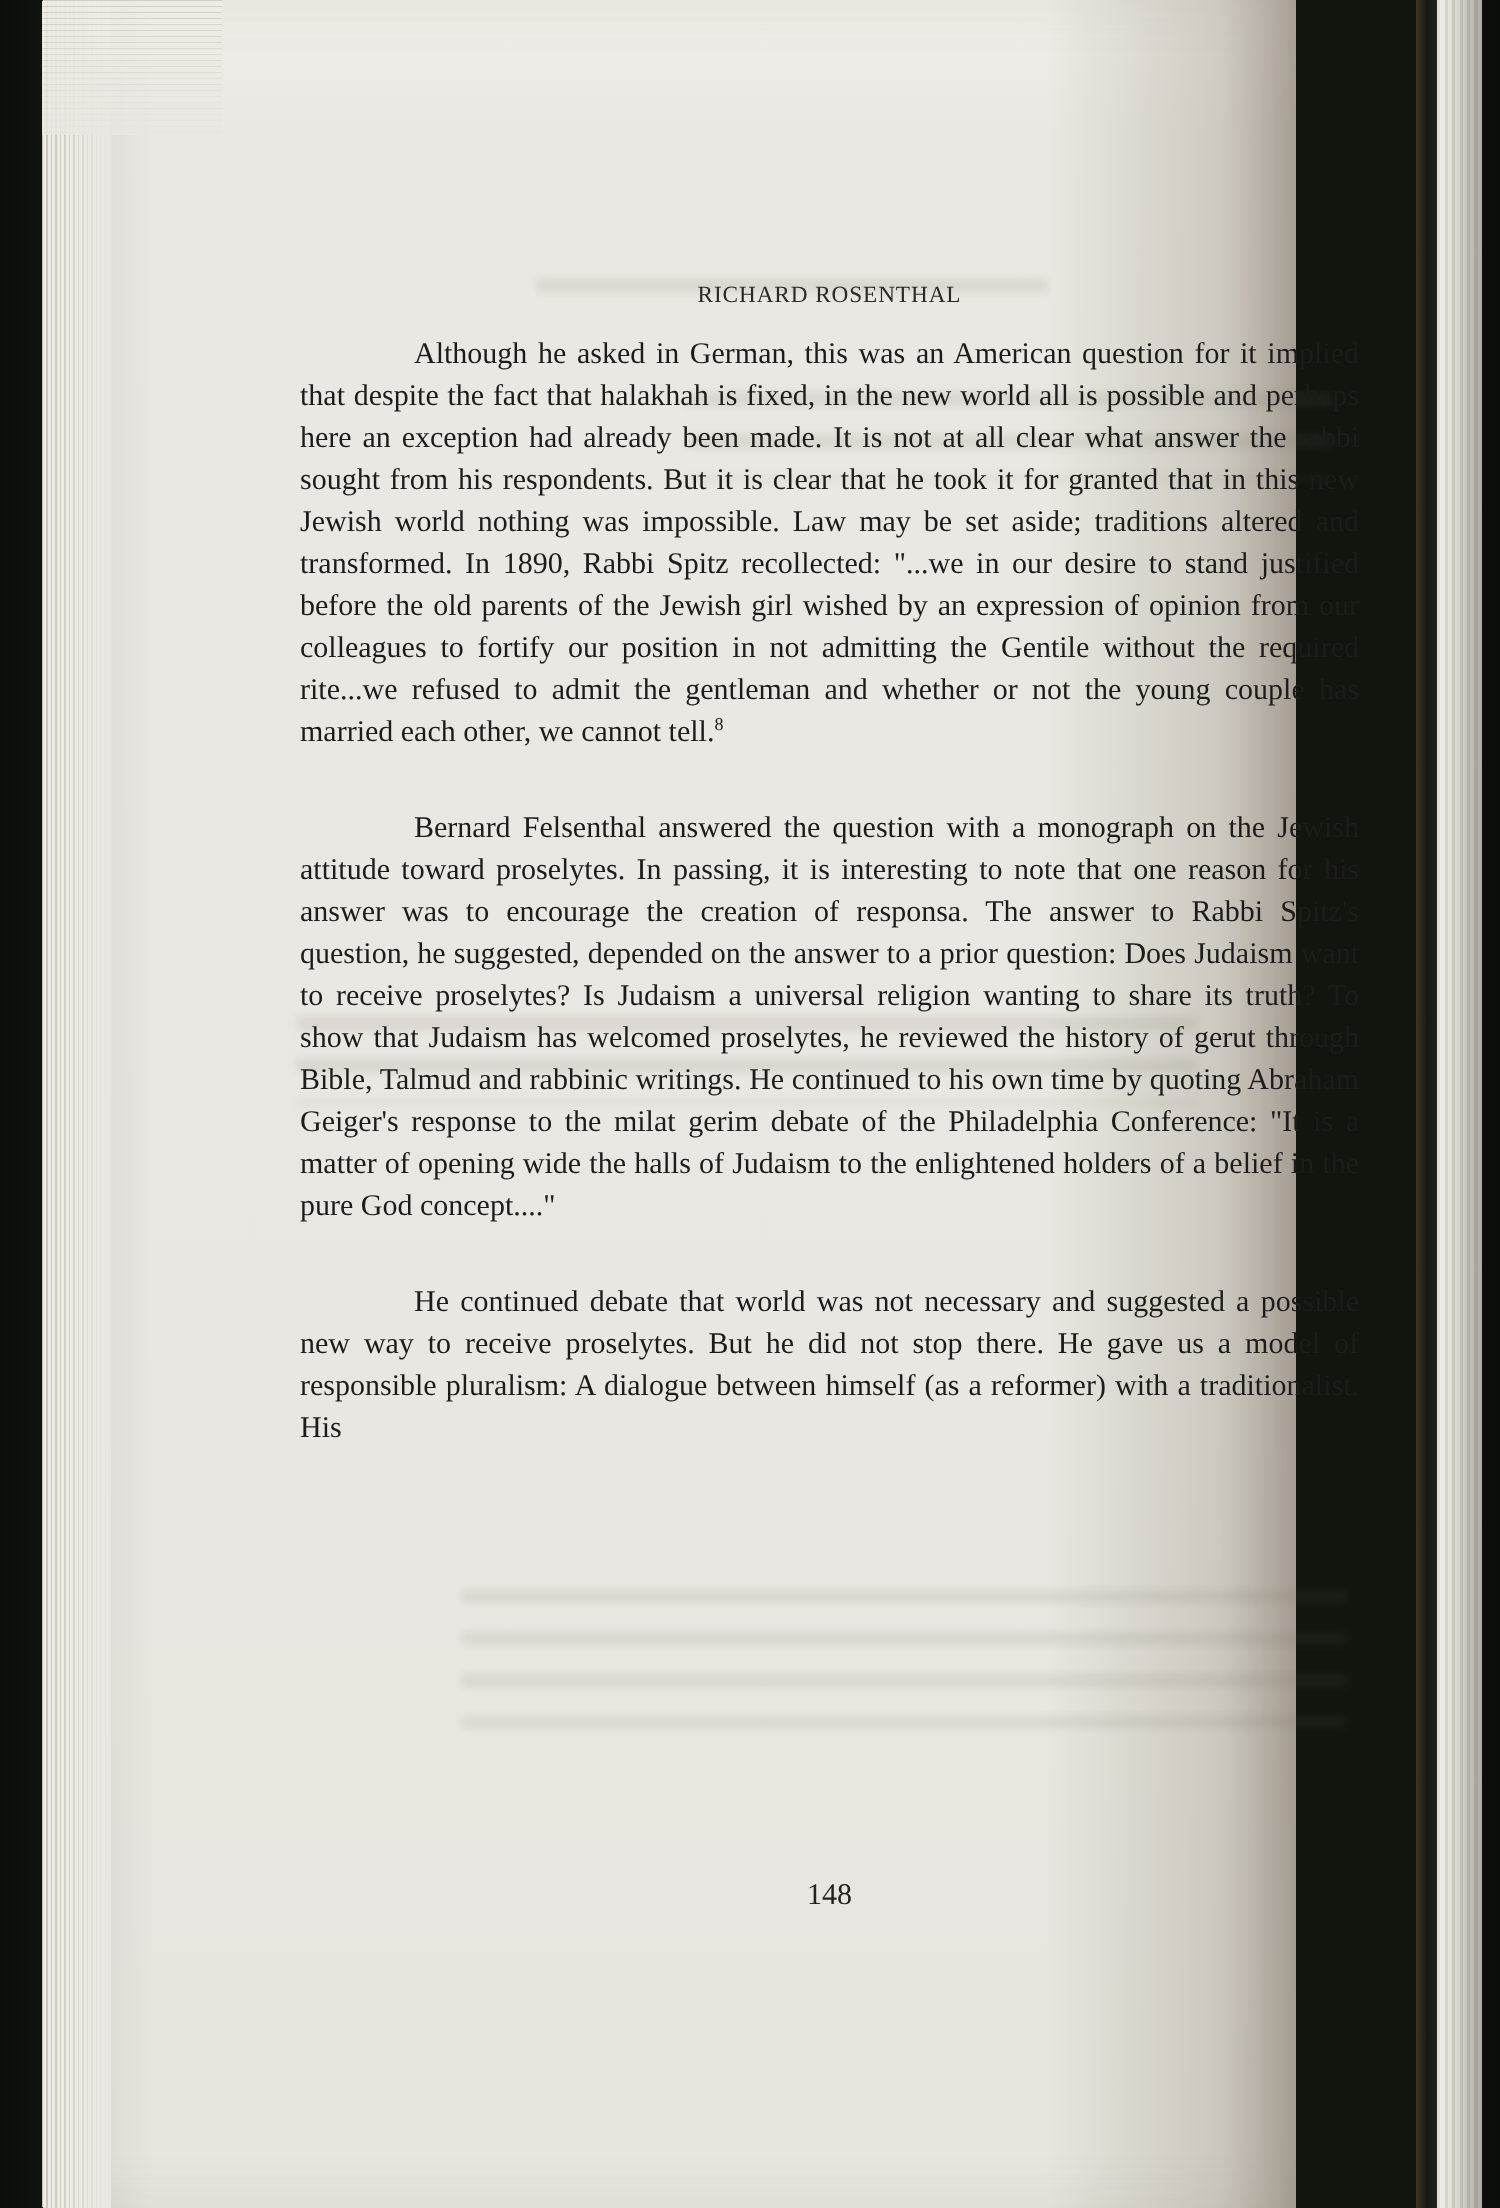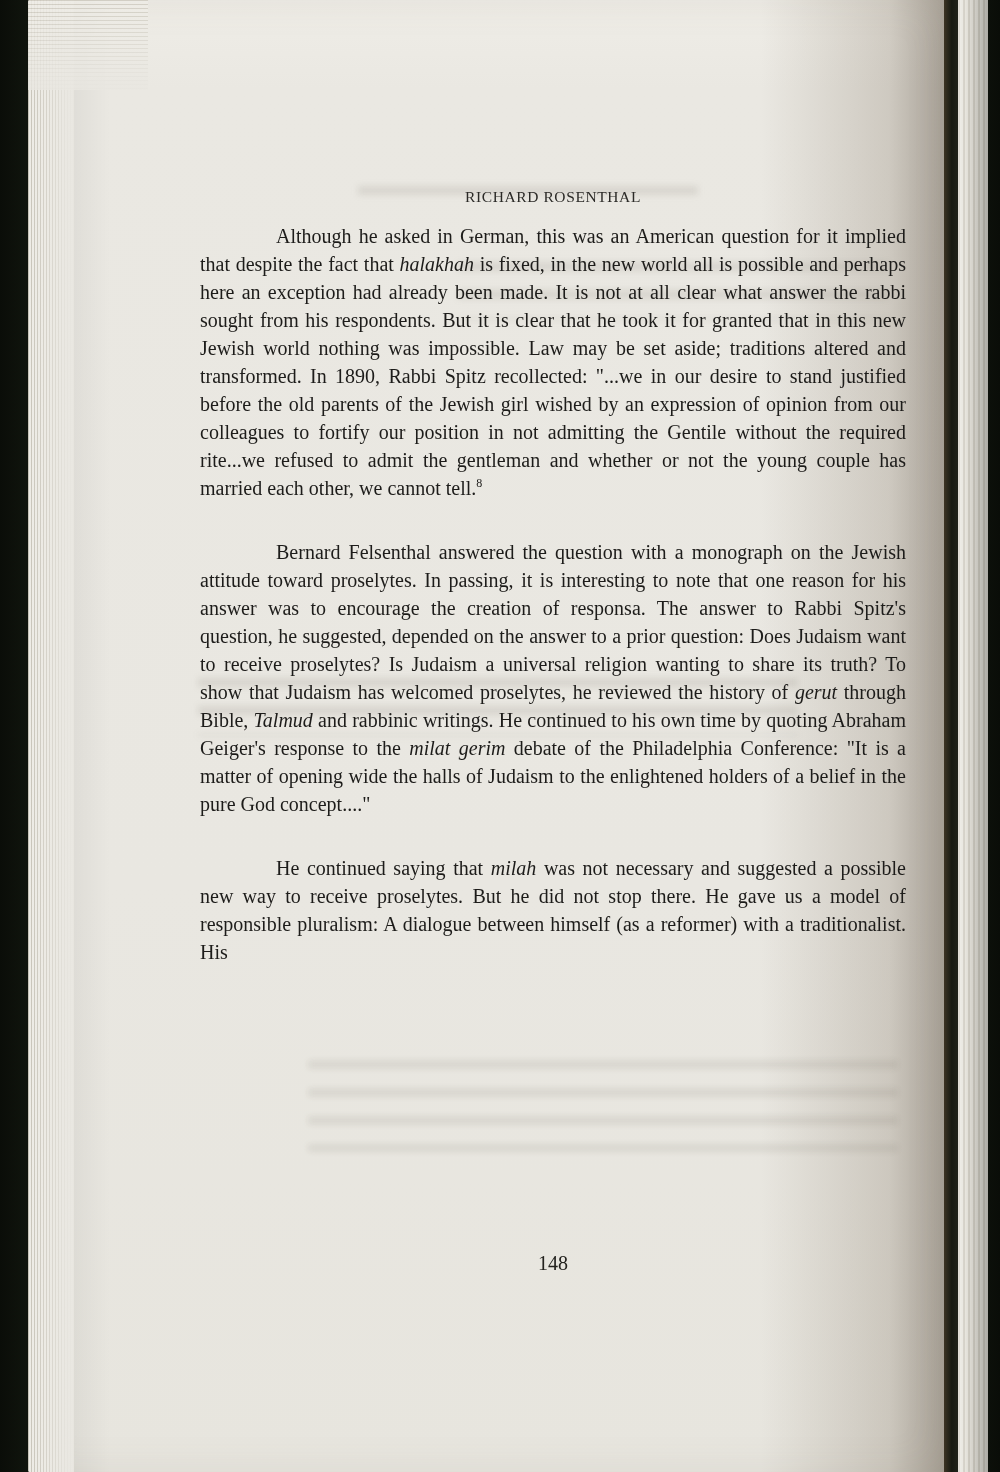--- a/index.html
+++ b/index.html
@@ -13,21 +13,21 @@
     height: 1472px;
     overflow: hidden;
     background: linear-gradient(90deg, #0a0d08 0%, #11150e 3%, #11150e 96%, #0a0d08 100%);
     font-family: "Liberation Serif", "DejaVu Serif", serif;
   }
   
   .page {
     position: absolute;
     left: 28px;
     top: 0;
-    width: 916px;
+    width: 836px;
     height: 1472px;
     background:
       linear-gradient(90deg, rgba(0,0,0,0.10) 0%, rgba(0,0,0,0.0) 9%, rgba(0,0,0,0.0) 80%, rgba(80,62,40,0.18) 94%, rgba(60,45,28,0.38) 100%),
       linear-gradient(180deg, #efede7 0%, #eae8e2 6%, #e9e7e1 60%, #e7e5de 100%);
     border-radius: 2px 0 0 2px;
     box-shadow: inset 0 0 40px rgba(120,110,90,0.10);
   }
   
   .left-stack {
     position: absolute;
@@ -101,21 +101,20 @@
     margin: 0 0 36px 0;
     font-size: 20px;
     line-height: 28px;
     text-align: justify;
     color: #1d1c1a;
   }
   .body-text p.indent {
     text-indent: 76px;
   }
   .body-text .it {
-    font-style: italic;
   }
   .body-text sup {
     font-size: 12px;
     line-height: 0;
     vertical-align: super;
   }
   .page-number {
     position: absolute;
     top: 1252px;
     left: 0;
@@ -152,21 +151,21 @@
     <div class="ghost g3"></div>
     <div class="ghost g4"></div>
 
     <div class="content">
       <div class="running-header">RICHARD ROSENTHAL</div>
 
       <div class="body-text">
 
           <p class="indent"><span>Although he asked in German, this was an American question for it implied that despite the fact that </span><span class="it">halakhah</span><span> is fixed, in the new world all is possible and perhaps here an exception had already been made. It is not at all clear what answer the rabbi sought from his respondents. But it is clear that he took it for granted that in this new Jewish world nothing was impossible. Law may be set aside; traditions altered and transformed. In 1890, Rabbi Spitz recollected: "...we in our desire to stand justified before the old parents of the Jewish girl wished by an expression of opinion from our colleagues to fortify our position in not admitting the Gentile without the required rite...we refused to admit the gentleman and whether or not the young couple has married each other, we cannot tell.</span><sup>8</sup></p>
           <p class="indent"><span>Bernard Felsenthal answered the question with a monograph on the Jewish attitude toward proselytes. In passing, it is interesting to note that one reason for his answer was to encourage the creation of responsa. The answer to Rabbi Spitz's question, he suggested, depended on the answer to a prior question: Does Judaism want to receive proselytes? Is Judaism a universal religion wanting to share its truth? To show that Judaism has welcomed proselytes, he reviewed the history of </span><span class="it">gerut</span><span> through Bible, </span><span class="it">Talmud</span><span> and rabbinic writings. He continued to his own time by quoting Abraham Geiger's response to the </span><span class="it">milat gerim</span><span> debate of the Philadelphia Conference: "It is a matter of opening wide the halls of Judaism to the enlightened holders of a belief in the pure God concept...."</span></p>
-          <p class="indent"><span>He continued saying that </span><span class="it">milah</span><span> was not necessary and suggested a possible new way to receive proselytes. But he did not stop there. He gave us a model of responsible pluralism: A dialogue between himself (as a reformer) with a traditionalist. His</span></p>
+          <p class="indent"><span>He continued debate that </span><span class="it">world</span><span> was not necessary and suggested a possible new way to receive proselytes. But he did not stop there. He gave us a model of responsible pluralism: A dialogue between himself (as a reformer) with a traditionalist. His</span></p>
         </div>
 
       <div class="page-number">148</div>
     </div>
   </div>
 
   <div class="crease"></div>
   <div class="next-page"></div>
 
 </div>

